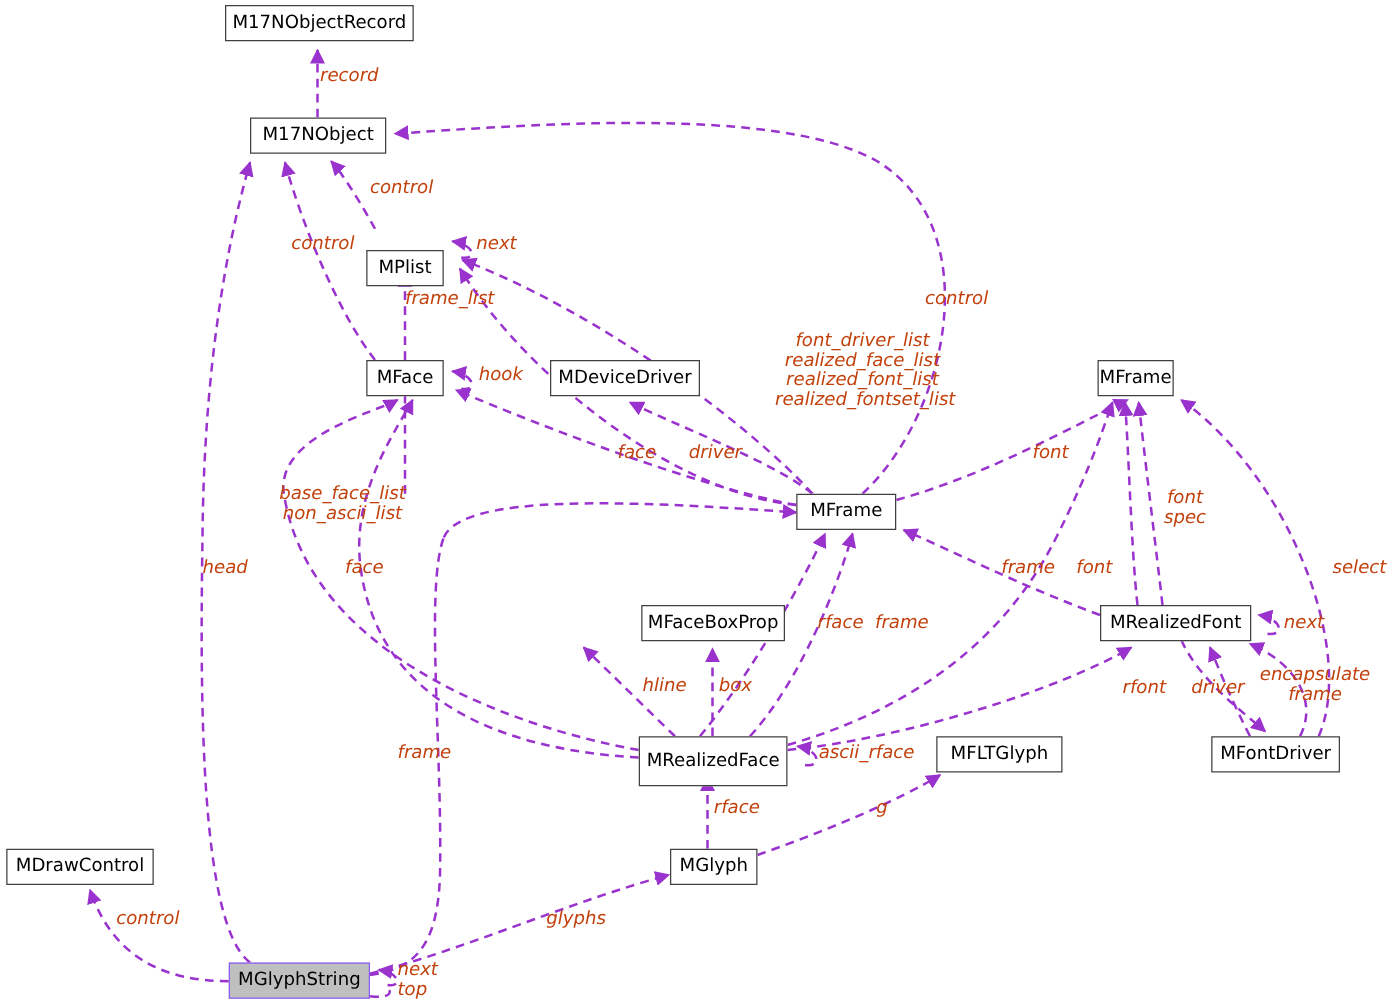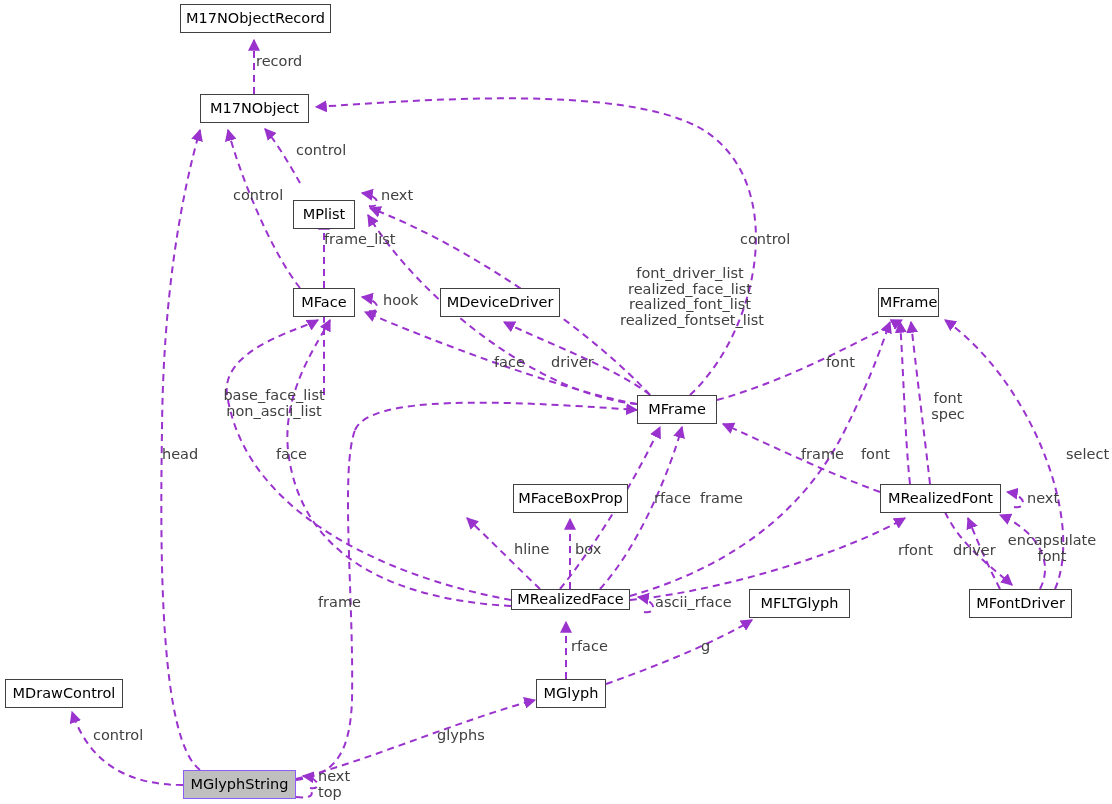--- a/index.html
+++ b/index.html
@@ -39,24 +39,25 @@
     z-index: 5;
   }
   .node.highlight {
     background: #bfbfbf;
     border: 1px solid #8b5cf6;
   }
   .edge-label {
     position: absolute;
     font-size: 14.5px;
     line-height: 15px;
-    color: #404040;
+    color: #c2410c;
     white-space: pre;
     z-index: 6;
     background: transparent;
+    font-style: italic;
   }
   .edge-label.multi { line-height: 15.5px; }
   .center { text-align: center; }
 </style>
 </head>
 <body>
 
 <div id="canvas">
 
   <svg id="edges" viewBox="0 0 1112 804" width="1112" height="804" xmlns="http://www.w3.org/2000/svg">
@@ -163,21 +164,21 @@
   </div>
   <div class="node" style="left:637px; top:395px; width:80px; height:29px;">
     <span>MFrame</span>
   </div>
   <div class="node" style="left:513px; top:484px; width:115px; height:29px;">
     <span>MFaceBoxProp</span>
   </div>
   <div class="node" style="left:880px; top:484px; width:121px; height:29px;">
     <span>MRealizedFont</span>
   </div>
-  <div class="node" style="left:511px; top:589px; width:119px; height:21px;">
+  <div class="node" style="left:511px; top:589px; width:119px; height:40px;">
     <span>MRealizedFace</span>
   </div>
   <div class="node" style="left:749px; top:589px; width:101px; height:29px;">
     <span>MFLTGlyph</span>
   </div>
   <div class="node" style="left:969px; top:589px; width:103px; height:29px;">
     <span>MFontDriver</span>
   </div>
   <div class="node" style="left:536px; top:679px; width:70px; height:29px;">
     <span>MGlyph</span>
@@ -213,21 +214,21 @@
   <div class="edge-label" style="left:861px; top:447px;">font</div>
   <div class="edge-label" style="left:1066px; top:447px;">select</div>
   <div class="edge-label" style="left:654px; top:491px;">rface</div>
   <div class="edge-label" style="left:700px; top:491px;">frame</div>
   <div class="edge-label" style="left:1027px; top:491px;">next</div>
   <div class="edge-label" style="left:514px; top:542px;">hline</div>
   <div class="edge-label" style="left:575px; top:542px;">box</div>
   <div class="edge-label" style="left:898px; top:543px;">rfont</div>
   <div class="edge-label" style="left:953px; top:543px;">driver</div>
   <div class="edge-label multi center" style="left:1004px; top:533px; width:96px;">encapsulate
-font</div>
+frame</div>
   <div class="edge-label" style="left:318px; top:595px;">frame</div>
   <div class="edge-label" style="left:655px; top:595px;">ascii_rface</div>
   <div class="edge-label" style="left:571px; top:639px;">rface</div>
   <div class="edge-label" style="left:701px; top:639px;">g</div>
   <div class="edge-label" style="left:437px; top:728px;">glyphs</div>
   <div class="edge-label" style="left:93px; top:728px;">control</div>
   <div class="edge-label multi" style="left:318px; top:769px;">next
 top</div>
 
 </div>

